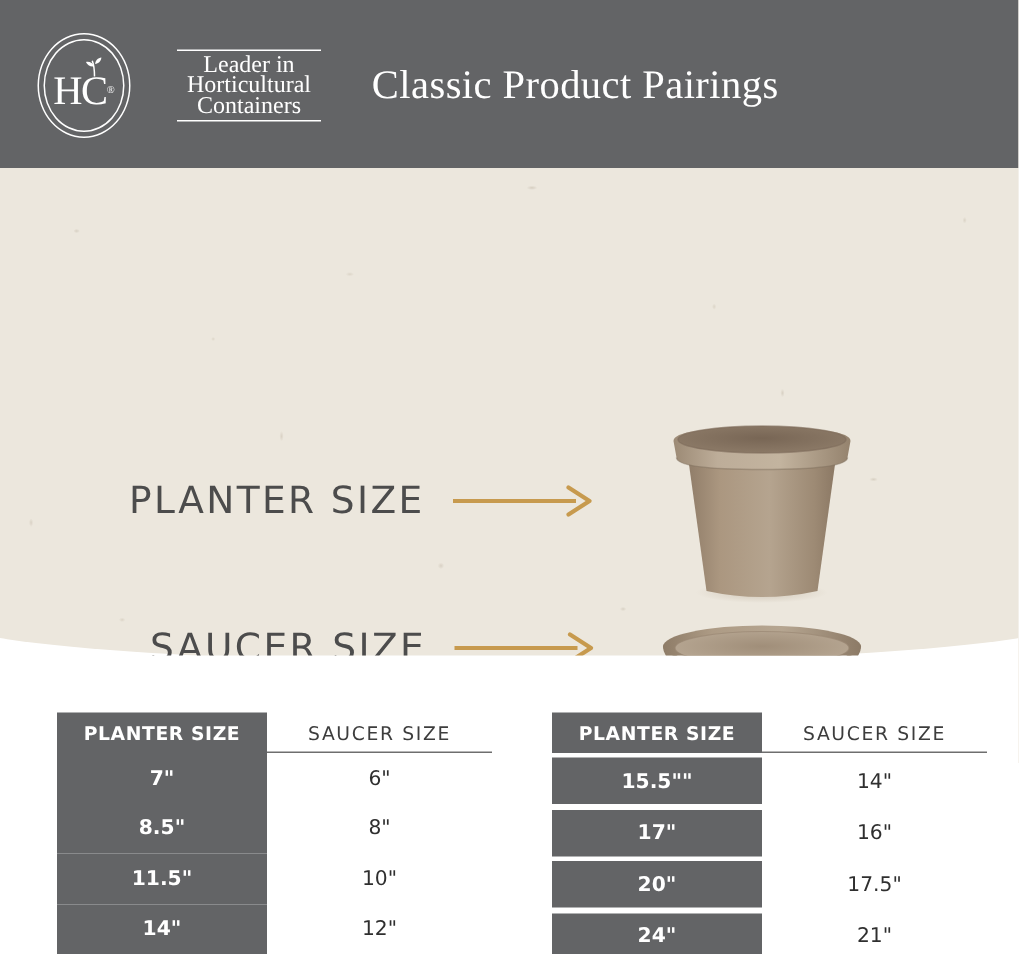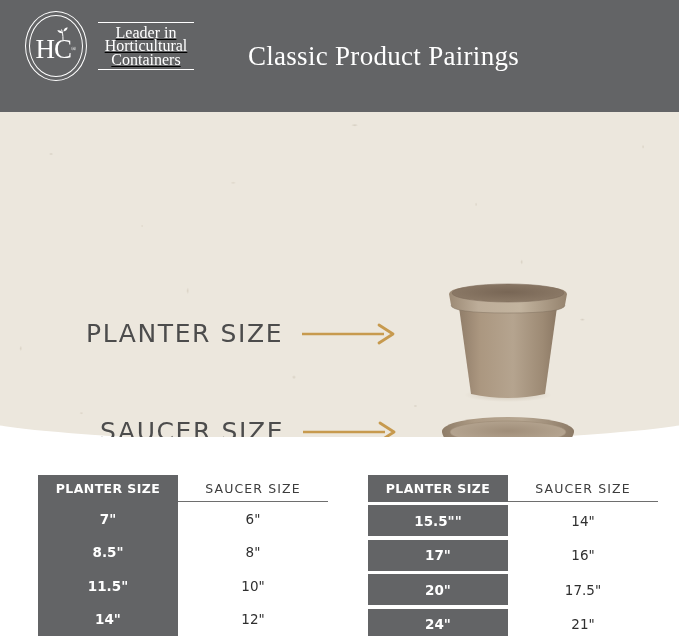--- a/index.html
+++ b/index.html
@@ -12,22 +12,22 @@
   }
 
   
   #header{
     position:absolute;left:0;top:0;width:679px;height:112px;
     background:#636466;
     display:flex;align-items:center;
   }
 
   #brand{
-    position:absolute;left:24px;top:11px;
-    display:flex;align-items:center;gap:4px;text-decoration:underline;
+    position:absolute;left:24px;top:22px;
+    display:flex;align-items:center;gap:24px;
   }
   #brand-mark{
     position:relative;width:70px;height:70px;
     flex:0 0 auto;
   }
   #brand-mark .ring-outer{
     position:absolute;left:1px;top:0px;width:62px;height:70px;
     border:1.6px solid #ffffff;border-radius:50%;
     box-sizing:border-box;
   }

